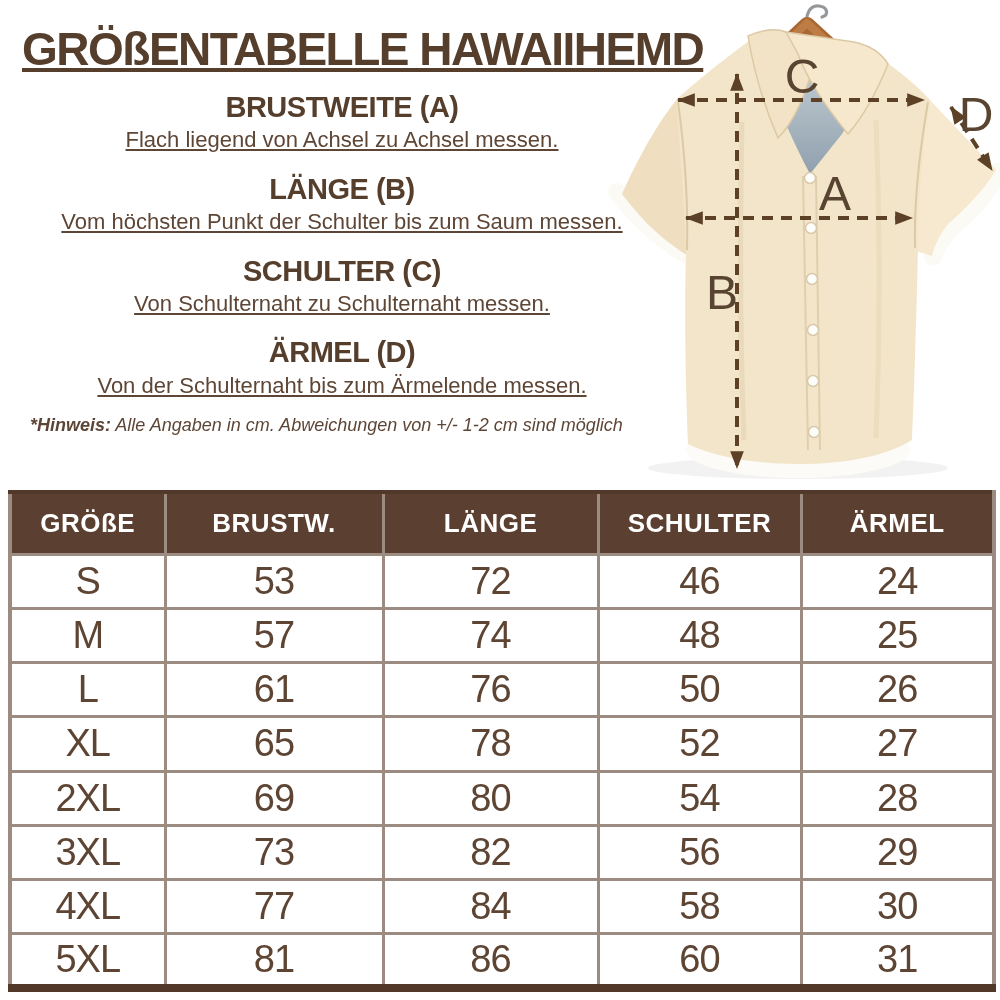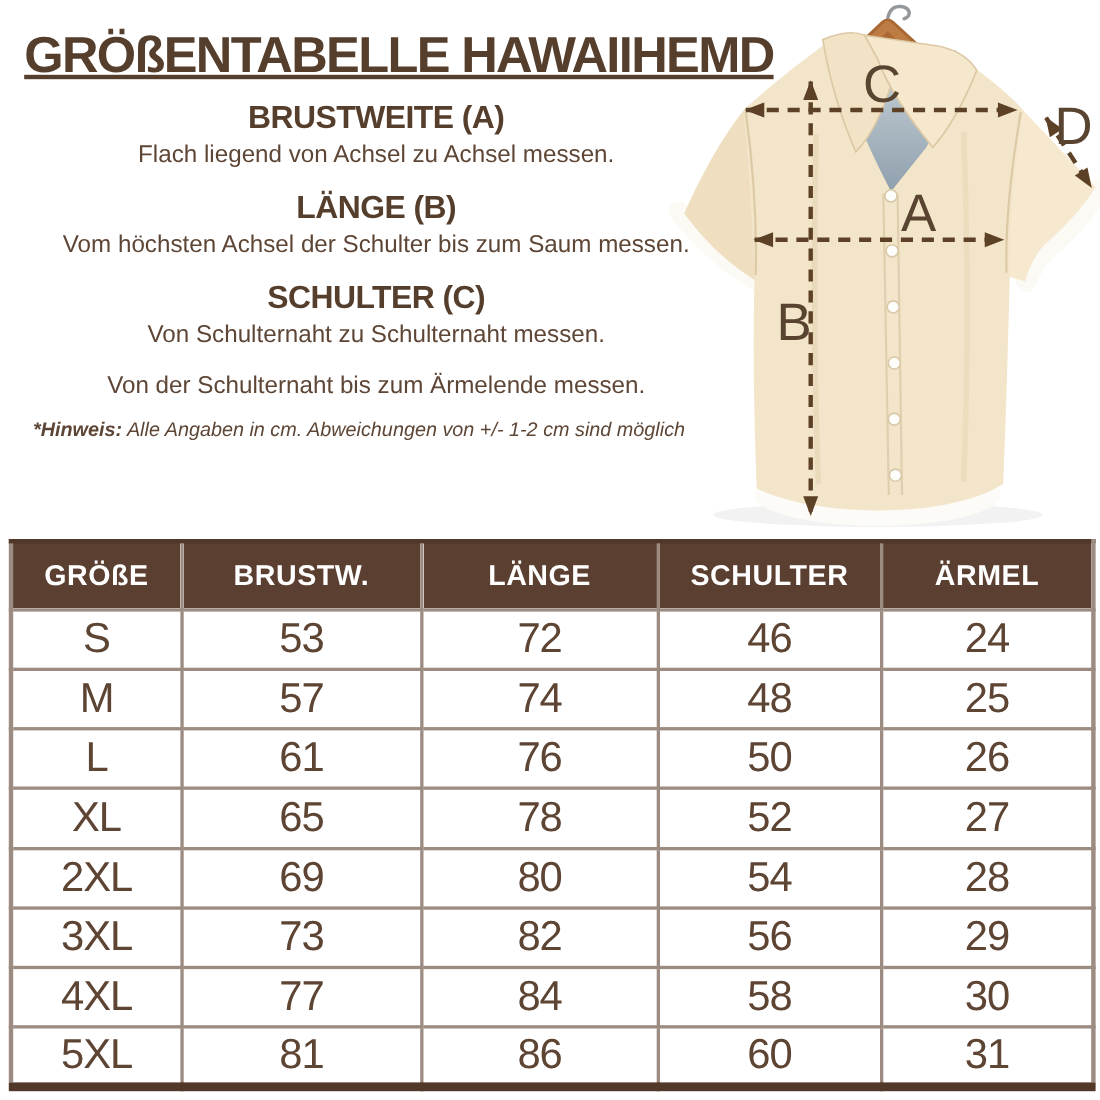--- a/index.html
+++ b/index.html
@@ -27,21 +27,21 @@
   .page-title{
     font-size:46px;font-weight:bold;letter-spacing:-1.5px;line-height:1;
     color:var(--heading-brown);white-space:nowrap;text-decoration:underline;
   }
   .section{margin-top:20px;text-align:center;}
   .sec-heading{
     font-size:29px;font-weight:bold;letter-spacing:-0.5px;line-height:1.05;
     color:var(--heading-brown);
   }
   .sec-desc{
-    font-size:22px;line-height:1.2;margin-top:5px;color:var(--text-brown);
+    font-size:22px;line-height:1.2;margin-top:5px;color:var(--text-brown);text-decoration:underline;
   }
   .note{
     margin-top:15px;margin-left:8px;width:600px;
     font-size:18px;line-height:1.25;font-style:italic;color:var(--text-brown);
   }
   .note-label{font-weight:bold;}
   .figure{position:absolute;left:600px;top:0;width:400px;height:492px;z-index:2;}
   .figure svg{width:100%;height:100%;display:block;}
 
   .size-table{
@@ -71,27 +71,28 @@
 
 <header class="info">
   <h1 class="page-title">GRÖßENTABELLE HAWAIIHEMD</h1>
   <div id="sections">
       <div class="section">
         <div class="sec-heading">BRUSTWEITE (A)</div>
         <div class="sec-desc">Flach liegend von Achsel zu Achsel messen.</div>
       </div>
       <div class="section">
         <div class="sec-heading">LÄNGE (B)</div>
-        <div class="sec-desc">Vom höchsten Achsel der Schulter bis zum Saum messen.</div>
+        <div class="sec-desc">Vom höchsten Punkt der Schulter bis zum Saum messen.</div>
       </div>
       <div class="section">
         <div class="sec-heading">SCHULTER (C)</div>
         <div class="sec-desc">Von Schulternaht zu Schulternaht messen.</div>
       </div>
       <div class="section">
+        <div class="sec-heading">ÄRMEL (D)</div>
         <div class="sec-desc">Von der Schulternaht bis zum Ärmelende messen.</div>
       </div>
     </div>
   <p class="note">
     <span class="note-label">*Hinweis:</span><span> Alle Angaben in cm. Abweichungen von +/- 1-2 cm sind möglich</span>
   </p>
 </header>
 
 <div class="figure">
   <svg viewBox="600 0 400 492" xmlns="http://www.w3.org/2000/svg">

